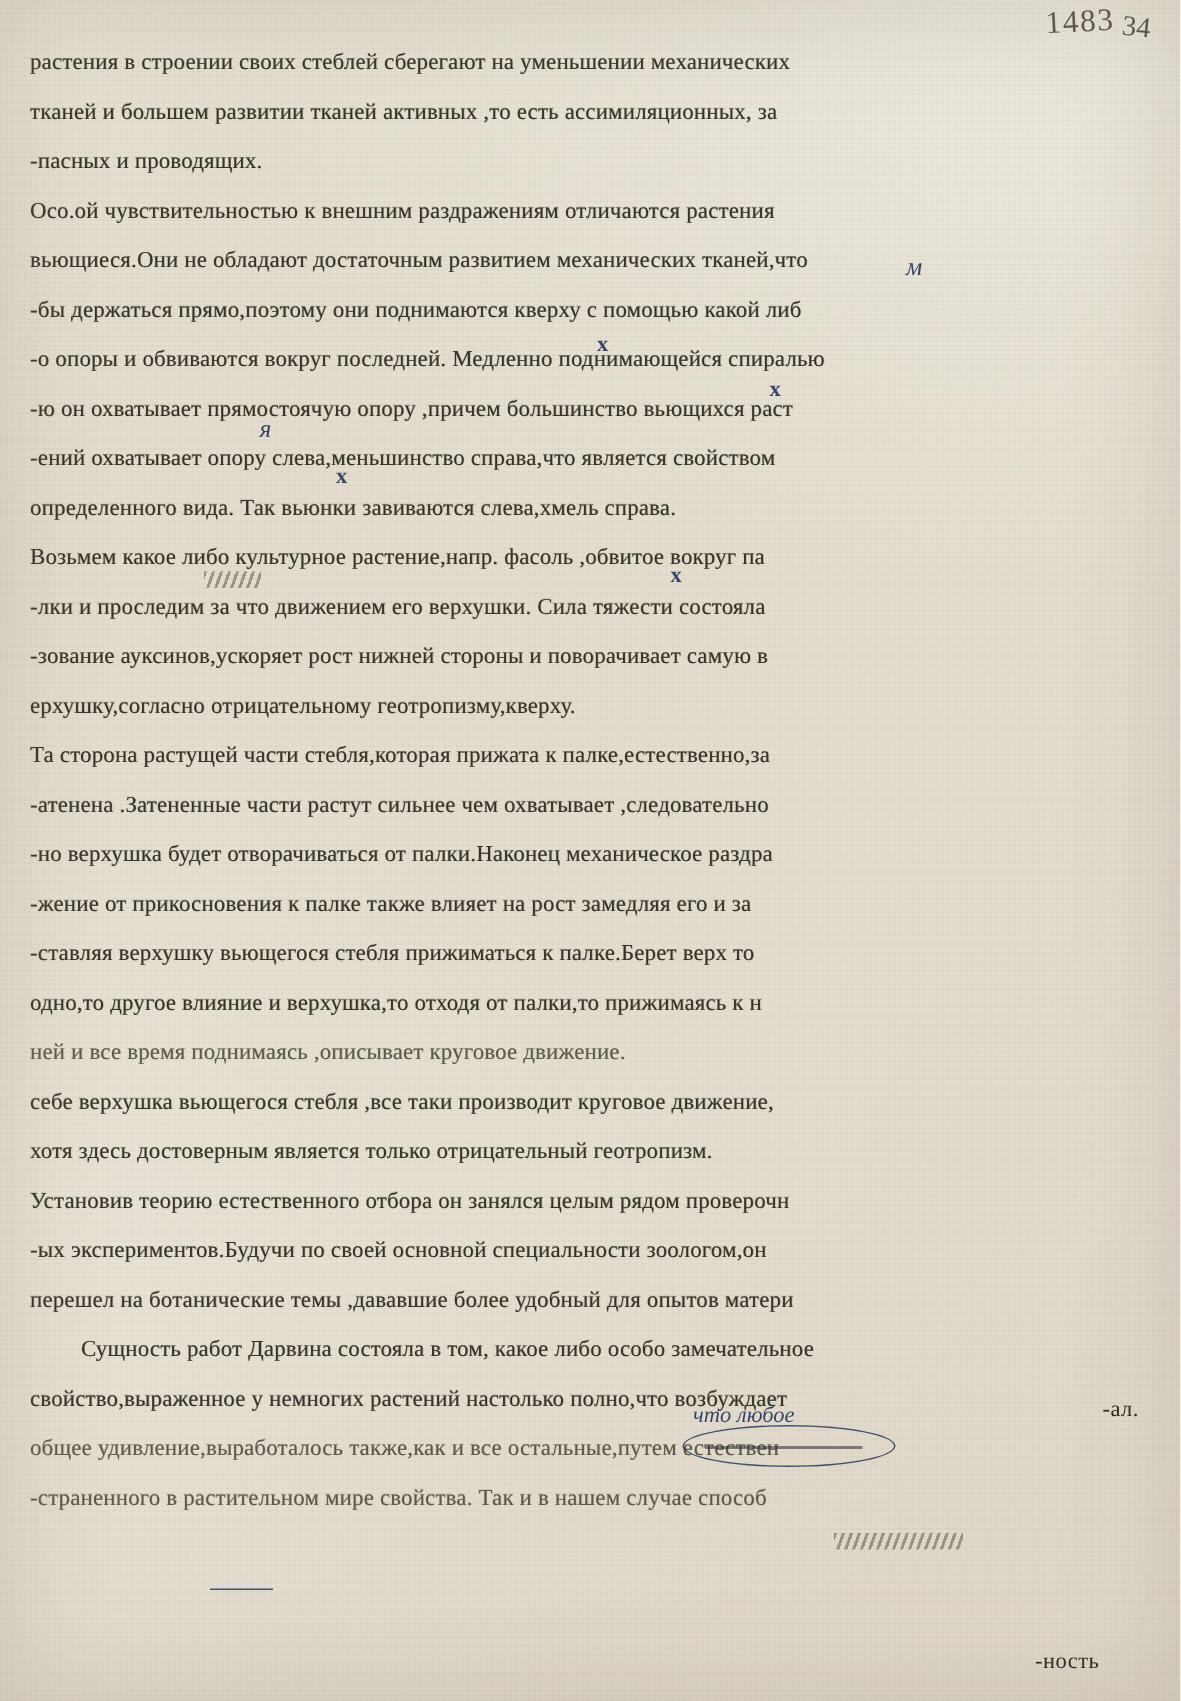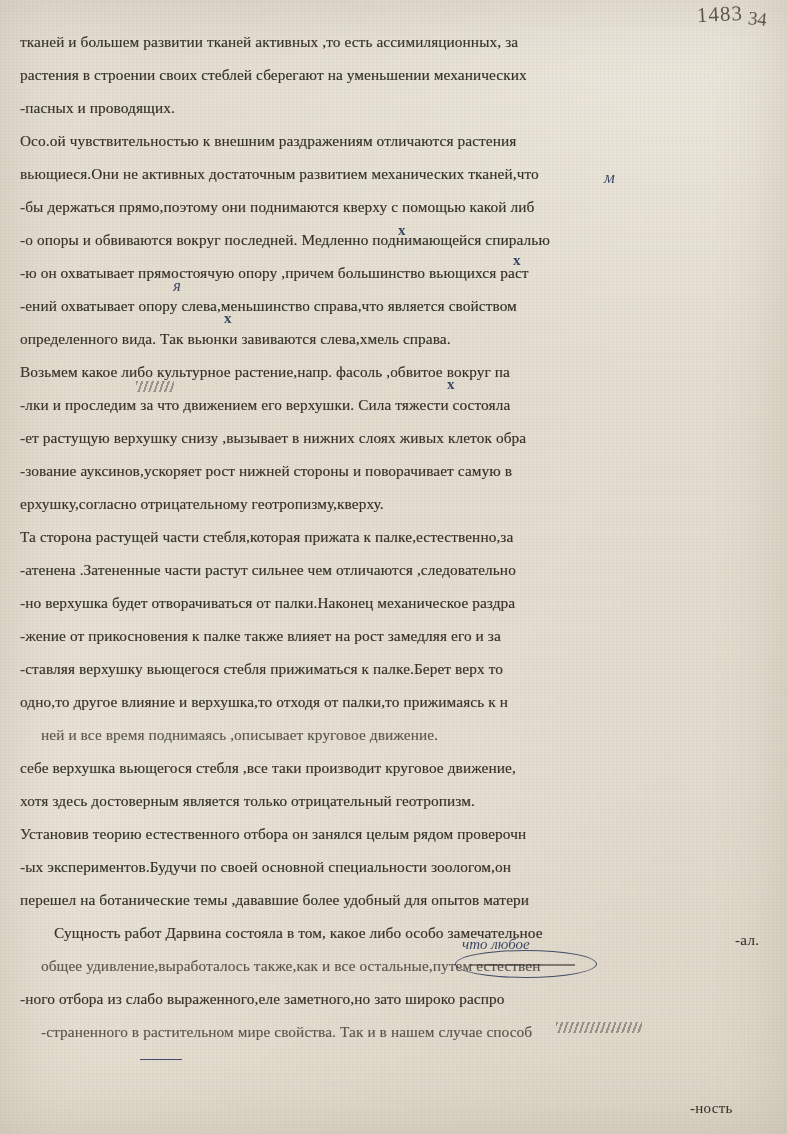--- a/index.html
+++ b/index.html
@@ -80,21 +80,20 @@
     letter-spacing: 0.15px;
     
     text-shadow: 0.4px 0.3px 0 rgba(60,54,42,0.38), -0.3px -0.2px 0 rgba(90,84,70,0.18);
     opacity: 0.93;
   }
   .line.indent {
     padding-left: 34px;
   }
   .line.faint {
     opacity: 0.72;
-    margin-left: 21px;
   }
   .row {
     height: 33px;
   }
 
   
   .ink {
     position: absolute;
     font-family: "Liberation Serif", serif;
     color: #1b2a52;
@@ -154,34 +153,34 @@
 <body>
 
 <div id="page">
 
   <div class="archive-number">1483</div>
   <div class="archive-suffix">34</div>
 
   <div class="body-text">
 
     <div class="row">
+        <div class="line">растения в строении своих стеблей сберегают на уменьшении механических</div>
+      </div>
+    <div class="row">
         <div class="line">тканей и большем развитии тканей активных ,то есть ассимиляционных, за</div>
       </div>
     <div class="row">
-        <div class="line">растения в строении своих стеблей сберегают на уменьшении механических</div>
-      </div>
-    <div class="row">
         <div class="line">-пасных и проводящих.</div>
       </div>
 
     <div class="row">
         <div class="line">Осо.ой чувствительностью к внешним раздражениям отличаются растения</div>
       </div>
     <div class="row">
-        <div class="line">вьющиеся.Они не активных достаточным развитием механических тканей,что</div>
+        <div class="line">вьющиеся.Они не обладают достаточным развитием механических тканей,что</div>
       </div>
     <div class="row">
         <div class="line">-бы держаться прямо,поэтому они поднимаются кверху с помощью какой либ</div>
       </div>
     <div class="row">
         <div class="line">-о опоры и обвиваются вокруг последней. Медленно поднимающейся спиралью</div>
       </div>
     <div class="row">
         <div class="line">-ю он охватывает  прямостоячую опору ,причем большинство вьющихся раст</div>
       </div>
@@ -192,34 +191,31 @@
         <div class="line">определенного вида. Так вьюнки завиваются слева,хмель справа.</div>
       </div>
 
     <div class="row">
         <div class="line">Возьмем какое либо культурное растение,напр. фасоль ,обвитое вокруг па</div>
       </div>
     <div class="row">
         <div class="line">-лки и проследим за что движением его верхушки. Сила тяжести состояла</div>
       </div>
     <div class="row">
-        <div class="line">-ет растущую верхушку снизу ,вызывает в нижних слоях живых клеток обра</div>
-      </div>
-    <div class="row">
         <div class="line">-зование ауксинов,ускоряет  рост нижней стороны и поворачивает самую в</div>
       </div>
     <div class="row">
         <div class="line">ерхушку,согласно отрицательному геотропизму,кверху.</div>
       </div>
 
     <div class="row">
         <div class="line">Та сторона растущей части стебля,которая прижата к палке,естественно,за</div>
       </div>
     <div class="row">
-        <div class="line">-атенена .Затененные части растут сильнее чем отличаются  ,следовательно</div>
+        <div class="line">-атенена .Затененные части растут сильнее чем охватывает  ,следовательно</div>
       </div>
     <div class="row">
         <div class="line">-но верхушка будет отворачиваться от палки.Наконец механическое раздра</div>
       </div>
     <div class="row">
         <div class="line">-жение  от прикосновения к палке также влияет на рост замедляя его и за</div>
       </div>
     <div class="row">
         <div class="line">-ставляя верхушку вьющегося стебля  прижиматься к палке.Берет верх то</div>
       </div>
@@ -244,24 +240,24 @@
         <div class="line">-ых экспериментов.Будучи по своей основной специальности зоологом,он</div>
       </div>
     <div class="row">
         <div class="line">перешел на ботанические темы ,дававшие более удобный для опытов матери</div>
       </div>
 
     <div class="row">
         <div class="line indent">Сущность работ Дарвина состояла в том, какое либо особо замечательное</div>
       </div>
     <div class="row">
+        <div class="line">свойство,выраженное у немногих растений настолько полно,что возбуждает</div>
+      </div>
+    <div class="row">
         <div class="line faint">общее удивление,выработалось также,как и все остальные,путем естествен</div>
-      </div>
-    <div class="row">
-        <div class="line">-ного отбора  из слабо выраженного,еле заметного,но зато широко распро</div>
       </div>
     <div class="row">
         <div class="line faint">-страненного в растительном мире свойства. Так и в нашем случае способ</div>
       </div>
 
   </div>
 
   <div class="ink ink-m" style="left:604px; top:168px;">м</div>
   <div class="ink ink-x" style="left:398px; top:222px;">х</div>
   <div class="ink ink-x" style="left:513px; top:252px;">х</div>

